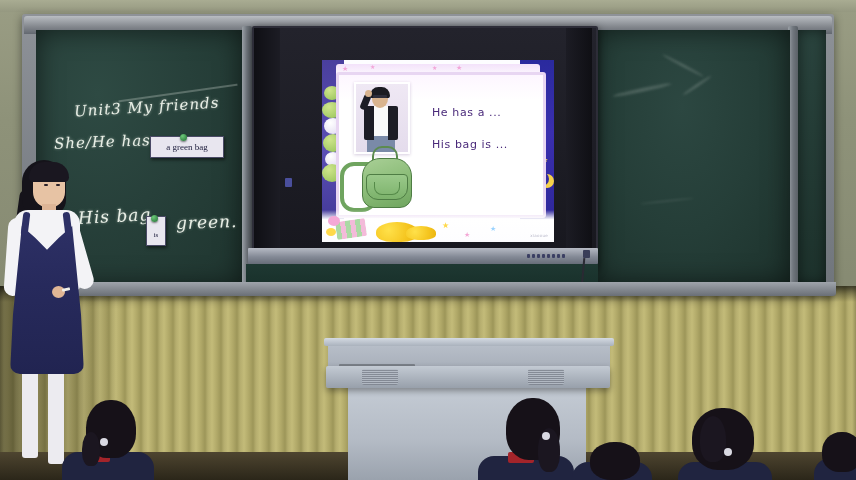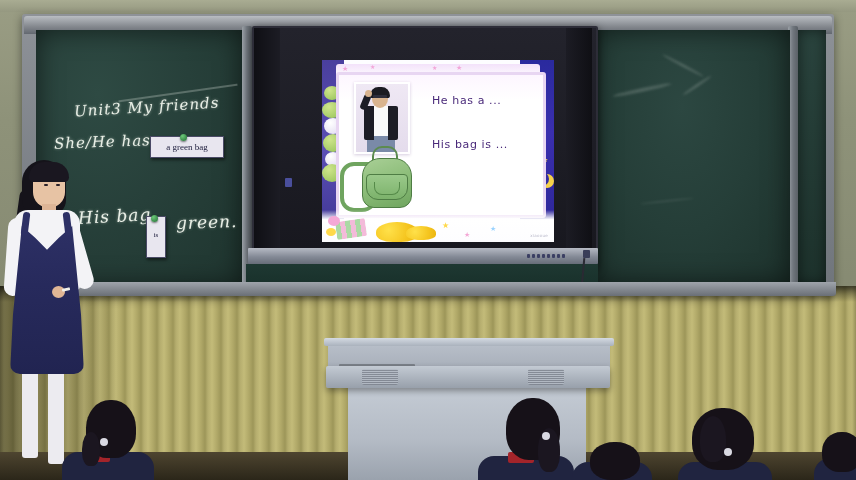--- a/index.html
+++ b/index.html
@@ -100,21 +100,21 @@
 
   
   .word-card{
     position:absolute;background:#e8e6ef;border:1px solid #4a4a66;
     color:#1b1b3a;font-family:"Liberation Serif",serif;
     display:flex;align-items:center;justify-content:center;
     box-shadow:1px 2px 3px rgba(0,0,0,.5);
   }
   #card-green-bag{left:150px;top:136px;width:72px;height:20px;font-size:9px;}
   #card-is{left:146px;top:216px;width:18px;height:22px;font-size:7px;
-           align-items:flex-end;padding-bottom:18px;}
+           align-items:flex-end;padding-bottom:6px;}
   .magnet{
     position:absolute;width:7px;height:7px;border-radius:50%;
     background:radial-gradient(circle at 35% 30%,#6ec97a,#1f6b31);
     box-shadow:0 1px 2px rgba(0,0,0,.5);
   }
   #magnet-1{left:180px;top:134px;}
   #magnet-2{left:151px;top:215px;}
 
   
   .iwb-bezel{
@@ -263,21 +263,21 @@
     position:absolute;width:42px;height:20px;border-radius:50% 50% 40% 40%;
     background:radial-gradient(circle at 30% 40%,#ffe14a,#f5c51f 60%,#eab40f);
     filter:blur(.4px);
   }
 
   .slide-text{
     position:absolute;color:#4a2a7a;
     font-family:"DejaVu Sans",sans-serif;font-size:11px;
     letter-spacing:.6px;white-space:nowrap;
   }
-  #slide-line-1{left:110px;top:34px;}
+  #slide-line-1{left:110px;top:46px;}
   #slide-line-2{left:110px;top:78px;}
   .slide-watermark{
     position:absolute;right:6px;bottom:4px;font-size:4px;color:#b9b9c9;
     font-family:"DejaVu Sans",sans-serif;letter-spacing:.3px;
   }
 
   
   .teacher{position:absolute;left:0px;top:160px;width:120px;height:320px;}
   .t-hair-back{position:absolute;left:22px;top:0px;width:44px;height:56px;border-radius:22px 22px 16px 16px;background:#15131a;}
   .t-pony{position:absolute;left:18px;top:30px;width:12px;height:34px;border-radius:6px;background:#15131a;transform:rotate(8deg);}

